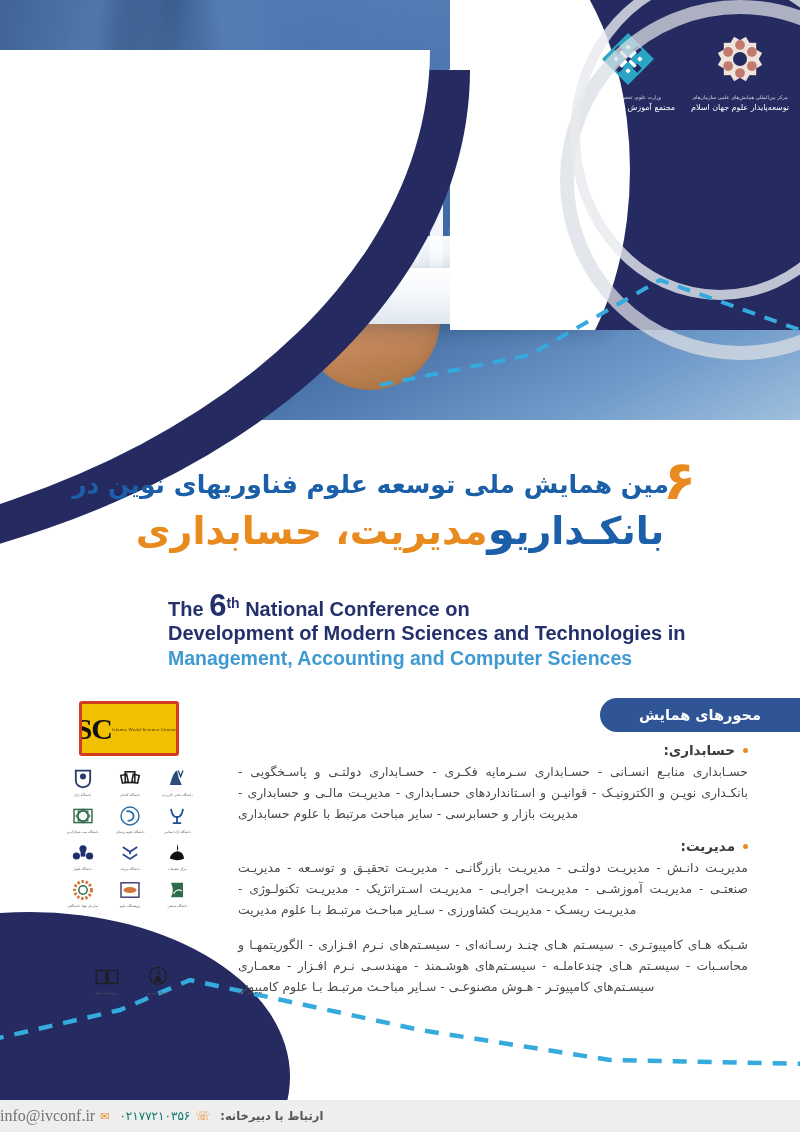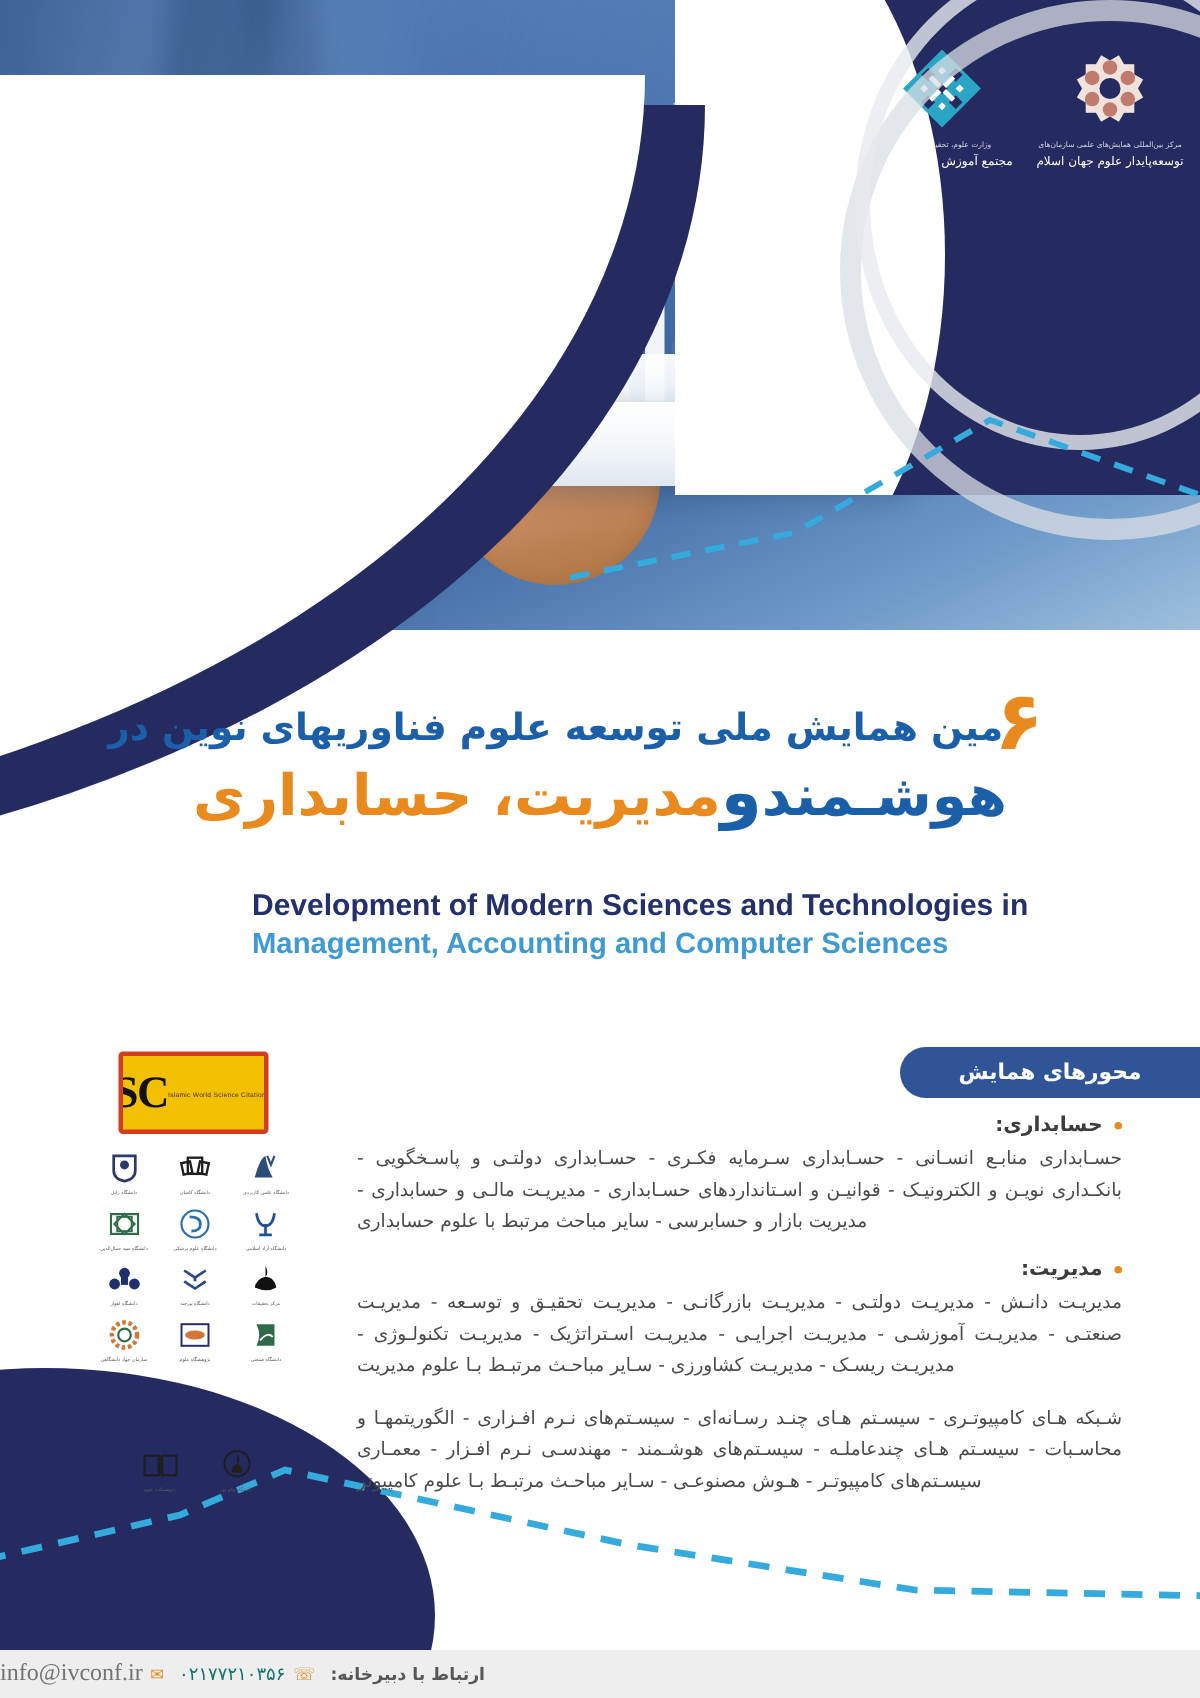--- a/index.html
+++ b/index.html
@@ -469,25 +469,30 @@
       <span class="femail">info@ivconf.ir</span>
     </span>
   </div>
 </div>
 
 <div class="titles">
   <div class="fa-line1">
     <span class="six">۶</span><span>مین همایش ملی توسعه علوم فناوریهای نوین در</span>
   </div>
   <div class="fa-line2">
-    <span class="blue">هوشـمند</span><span class="vav">و</span><span>مدیریت، حسابداری</span>
+    <span class="blue">بانکـداری</span><span class="vav">و</span><span>مدیریت، حسابداری</span>
   </div>
 </div>
 
 <div class="en-block">
+  <div class="en1">
+    <span>The</span>
+    <span class="n6">6</span><span class="th">th</span>
+    <span>National Conference on</span>
+  </div>
   <div class="en2">Development of Modern Sciences and Technologies in</div>
   <div class="en3">Management, Accounting and Computer Sciences</div>
 </div>
 
 <div class="axesbar">محورهای همایش</div>
 
 <div class="topics">
   <div class="topic">
     <div class="head">
       <span class="dot"></span>

